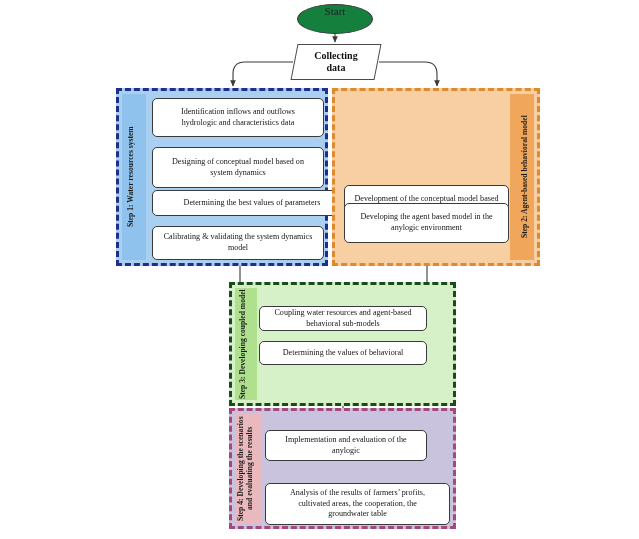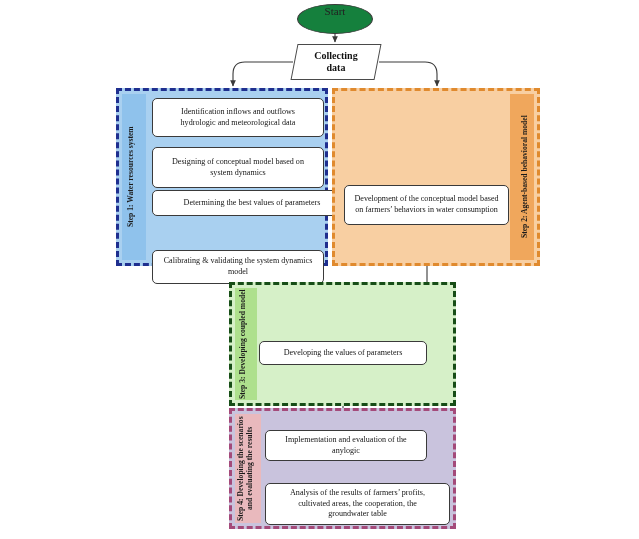--- a/index.html
+++ b/index.html
@@ -191,41 +191,45 @@
     <div class="para-label">Collecting
 data</div>
   </div>
 
   <div class="step-container" id="step1">
     <div class="band"></div>
   </div>
   <div class="step-label" id="step1-label">Step 1: Water resources system</div>
 
   <div class="proc" style="left:152px; top:98px; width:172px; height:39px;">Identification inflows and outflows
-hydrologic and meteorological data</div>
+hydrologic and characteristics data</div>
   <div class="proc" style="left:152px; top:147px; width:172px; height:41px;">Designing of conceptual model based on
 system dynamics</div>
   <div class="proc" style="left:152px; top:190px; width:200px; height:26px;">Determining the best values of parameters</div>
-  <div class="proc" style="left:152px; top:226px; width:172px; height:34px;margin-top:24px;">Calibrating &amp; validating the system dynamics
+  <div class="proc" style="left:152px; top:226px; width:172px; height:34px;">Calibrating &amp; validating the system dynamics
 model</div>
 
   <div class="step-container" id="step2">
     <div class="band"></div>
   </div>
   <div class="step-label" id="step2-label">Step 2: Agent-based behavioral model</div>
 
   <div class="proc" style="left:344px; top:151px; width:165px; height:40px;margin-top:34px;">Development of the conceptual model based
 on farmers’ behaviors in water consumption</div>
+  <div class="proc" style="left:344px; top:203px; width:165px; height:40px;">Developing the agent based model in the
+anylogic environment</div>
 
   <div class="step-container" id="step3">
     <div class="band"></div>
   </div>
   <div class="step-label" id="step3-label">Step 3: Developing coupled model</div>
 
-  <div class="proc" style="left:259px; top:341px; width:168px; height:24px;">Developing the values of parameters</div>
+  <div class="proc" style="left:259px; top:306px; width:168px; height:25px;">Coupling water resources and agent-based
+behavioral sub-models</div>
+  <div class="proc" style="left:259px; top:341px; width:168px; height:24px;">Determining the values of behavioral</div>
 
   <div class="step-container" id="step4">
     <div class="band"></div>
   </div>
   <div class="step-label" id="step4-label">Step 4: Developing the scenarios and evaluating the results</div>
 
   <div class="proc" style="left:265px; top:430px; width:162px; height:31px;">Implementation and evaluation of the
 anylogic</div>
   <div class="proc" style="left:265px; top:483px; width:185px; height:42px;">Analysis of the results of farmers’ profits,
 cultivated areas, the cooperation, the

